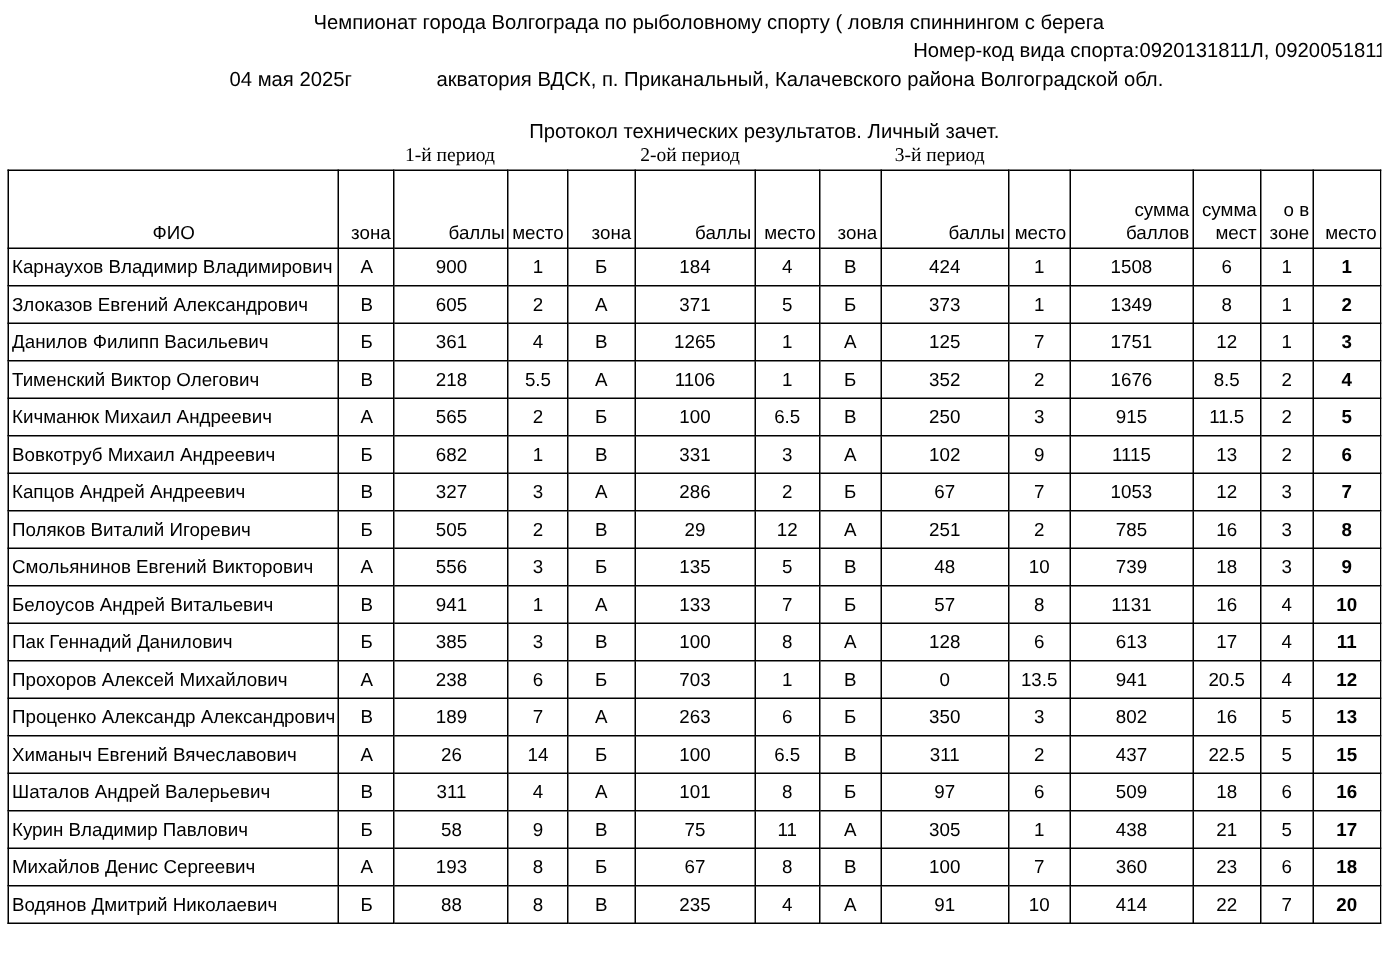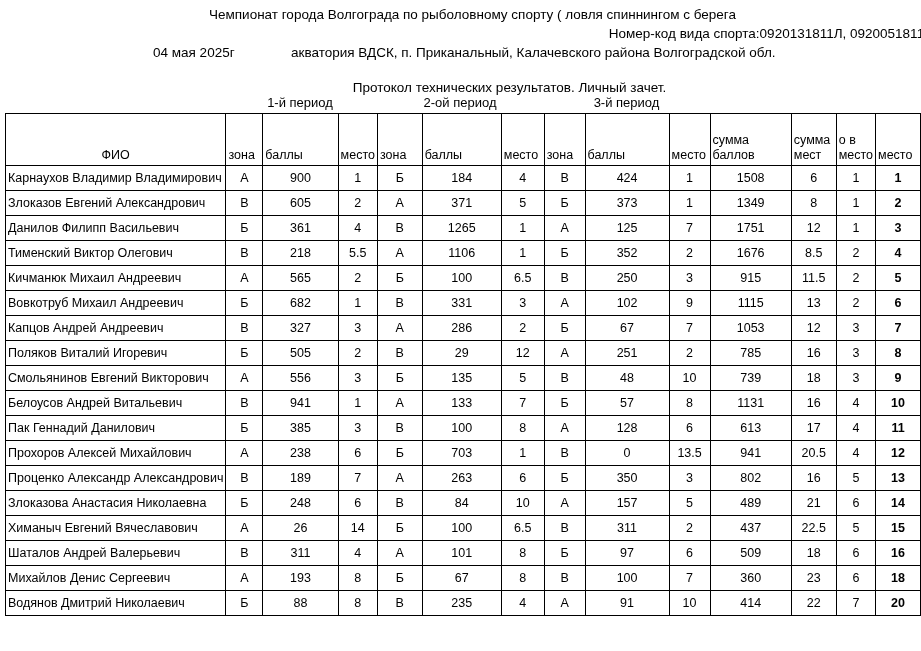--- a/index.html
+++ b/index.html
@@ -5,28 +5,28 @@
   html,body{margin:0;padding:0;background:#fff;}
   body{width:921px;height:651px;font-family:"Liberation Sans",sans-serif;color:#000;}
   .doc{position:relative;width:921px;height:651px;overflow:hidden;}
   .line{position:absolute;left:0;width:921px;text-align:center;font-size:13.5px;white-space:nowrap;padding-left:12px;}
   .l1{top:7px;}
   .l2{top:26px;text-align:right;}
   .l3{position:absolute;top:45px;left:0;width:921px;font-size:13.5px;white-space:nowrap;}
   .l3 .date{position:absolute;left:153px;}
   .l3 .loc{position:absolute;left:291px;}
   .l4{top:80px;margin-left:37px;}
-  .periods{position:absolute;top:95px;left:0;width:921px;height:17px;font-size:13px;}
+  .periods{position:absolute;top:95px;left:0;width:921px;height:17px;font-size:13px;font-family:Liberation Serif, serif;}
   .periods span{position:absolute;text-align:center;white-space:nowrap;}
   .p1{left:258px;width:84px;}
   .p2{left:416px;width:88px;}
   .p3{left:580px;width:93px;}
   table.results{position:absolute;top:113px;left:5px;border-collapse:collapse;table-layout:fixed;font-size:12.5px;}
   .results th,.results td{border:1px solid #000;padding:1px 2px;overflow:hidden;}
-  .results th{font-weight:normal;text-align:left;vertical-align:bottom;height:49px;line-height:1.25;}
+  .results th{font-weight:normal;text-align:right;vertical-align:bottom;height:49px;line-height:1.25;}
   .results th.c-fio{text-align:center;}
   .results td{text-align:center;height:22px;vertical-align:middle;}
   .results td.c-fio{text-align:left;white-space:nowrap;}
   .results td.c-place{font-weight:bold;}
   col.w-fio{width:220px;} col.w-z1{width:37px;} col.w-b1{width:76px;} col.w-m1{width:36px;}
   col.w-z2{width:45px;} col.w-b2{width:80px;} col.w-m2{width:43px;}
   col.w-z3{width:41px;} col.w-b3{width:85px;} col.w-m3{width:41px;}
   col.w-sb{width:82px;} col.w-sm{width:45px;} col.w-oz{width:35px;} col.w-pl{width:45px;}
 </style>
 </head>
@@ -71,21 +71,21 @@
         <th>баллы</th>
         <th>место</th>
         <th>зона</th>
         <th>баллы</th>
         <th>место</th>
         <th>зона</th>
         <th>баллы</th>
         <th>место</th>
         <th>сумма баллов</th>
         <th>сумма мест</th>
-        <th>о в место</th>
+        <th>о в зоне</th>
         <th>место</th>
       </tr>
     </thead>
     <tbody>
         <tr>
           <td class="c-fio">Карнаухов Владимир Владимирович</td>
           <td>А</td>
           <td>900</td>
           <td>1</td>
           <td>Б</td>
@@ -285,36 +285,20 @@
           <td>6</td>
           <td>Б</td>
           <td>350</td>
           <td>3</td>
           <td>802</td>
           <td>16</td>
           <td>5</td>
           <td class="c-place">13</td>
         </tr>
         <tr>
-          <td class="c-fio">Злоказова Анастасия Николаевна</td>
-          <td>Б</td>
-          <td>248</td>
-          <td>6</td>
-          <td>В</td>
-          <td>84</td>
-          <td>10</td>
-          <td>А</td>
-          <td>157</td>
-          <td>5</td>
-          <td>489</td>
-          <td>21</td>
-          <td>6</td>
-          <td class="c-place">14</td>
-        </tr>
-        <tr>
           <td class="c-fio">Химаныч Евгений Вячеславович</td>
           <td>А</td>
           <td>26</td>
           <td>14</td>
           <td>Б</td>
           <td>100</td>
           <td>6.5</td>
           <td>В</td>
           <td>311</td>
           <td>2</td>
@@ -331,20 +315,36 @@
           <td>А</td>
           <td>101</td>
           <td>8</td>
           <td>Б</td>
           <td>97</td>
           <td>6</td>
           <td>509</td>
           <td>18</td>
           <td>6</td>
           <td class="c-place">16</td>
+        </tr>
+        <tr>
+          <td class="c-fio">Курин Владимир Павлович</td>
+          <td>Б</td>
+          <td>58</td>
+          <td>9</td>
+          <td>В</td>
+          <td>75</td>
+          <td>11</td>
+          <td>А</td>
+          <td>305</td>
+          <td>1</td>
+          <td>438</td>
+          <td>21</td>
+          <td>5</td>
+          <td class="c-place">17</td>
         </tr>
         <tr>
           <td class="c-fio">Михайлов Денис Сергеевич</td>
           <td>А</td>
           <td>193</td>
           <td>8</td>
           <td>Б</td>
           <td>67</td>
           <td>8</td>
           <td>В</td>

